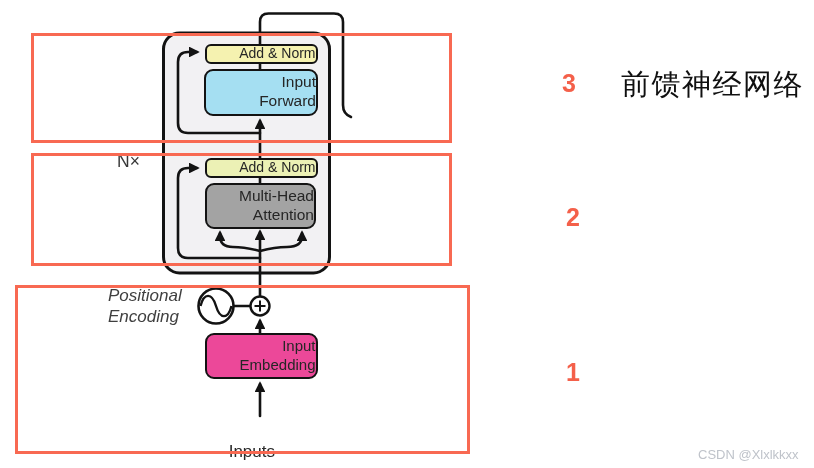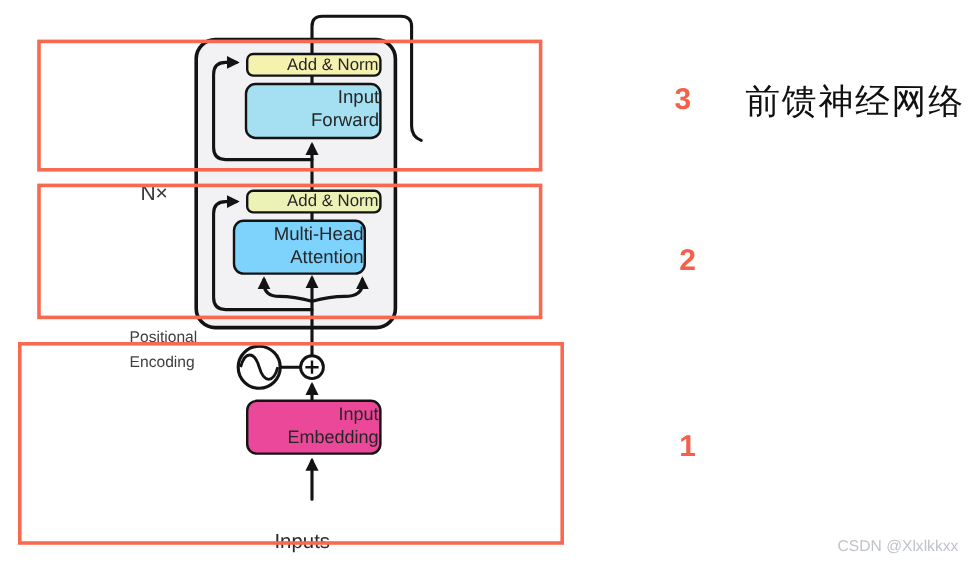--- a/index.html
+++ b/index.html
@@ -92,33 +92,33 @@
 
   <div class="dbox bx-big" style="left: 204px; top: 68.5px; width: 114px; height: 47px; background: rgb(165, 223, 242);">
     <span>Input</span>
     <span>Forward</span>
   </div>
 
   <div class="dbox bx-addnorm" style="left: 204.5px; top: 157.5px; width: 113px; height: 20px; background: rgb(236, 241, 181);">
     <span>Add &amp; Norm</span>
   </div>
 
-  <div class="dbox bx-big" style="left: 194px; top: 182.5px; width: 111px; height: 46px; background: #7dd3fc;">
+  <div class="dbox bx-big" style="left: 205px; top: 182.5px; width: 111px; height: 46px; background: #a3a3a3;">
     <span>Multi-Head</span>
     <span>Attention</span>
   </div>
 
   <div class="dbox bx-big" style="left: 204.5px; top: 332.5px; width: 113px; height: 46px; font-size: 15px; background: #ec4899;">
     <span>Input</span>
     <span>Embedding</span>
   </div>
 
   <div class="dlabel" style="left:117px;top:151px;font-size:17.5px;color:#383838;">N×</div>
 
-  <div class="dlabel" style="left:108px;top:270px;font-size:13px;line-height:21px;">
+  <div class="dlabel" style="left:108px;top:285px;font-size:17px;line-height:21px;font-style:italic;">
     <div>Positional</div>
     <div>Encoding</div>
   </div>
 
   <div class="dlabel" style="left:213px;top:418px;width:62px;text-align:right;font-size:17px;color:#2a2a2a;margin-top:24px;">Inputs</div>
 
   <div class="hl" style="left:31px;top:33px;width:421px;height:110px;"></div>
   <div class="hl" style="left:31px;top:153px;width:421px;height:113px;"></div>
   <div class="hl" style="left:15px;top:285px;width:455px;height:169px;"></div>
 

